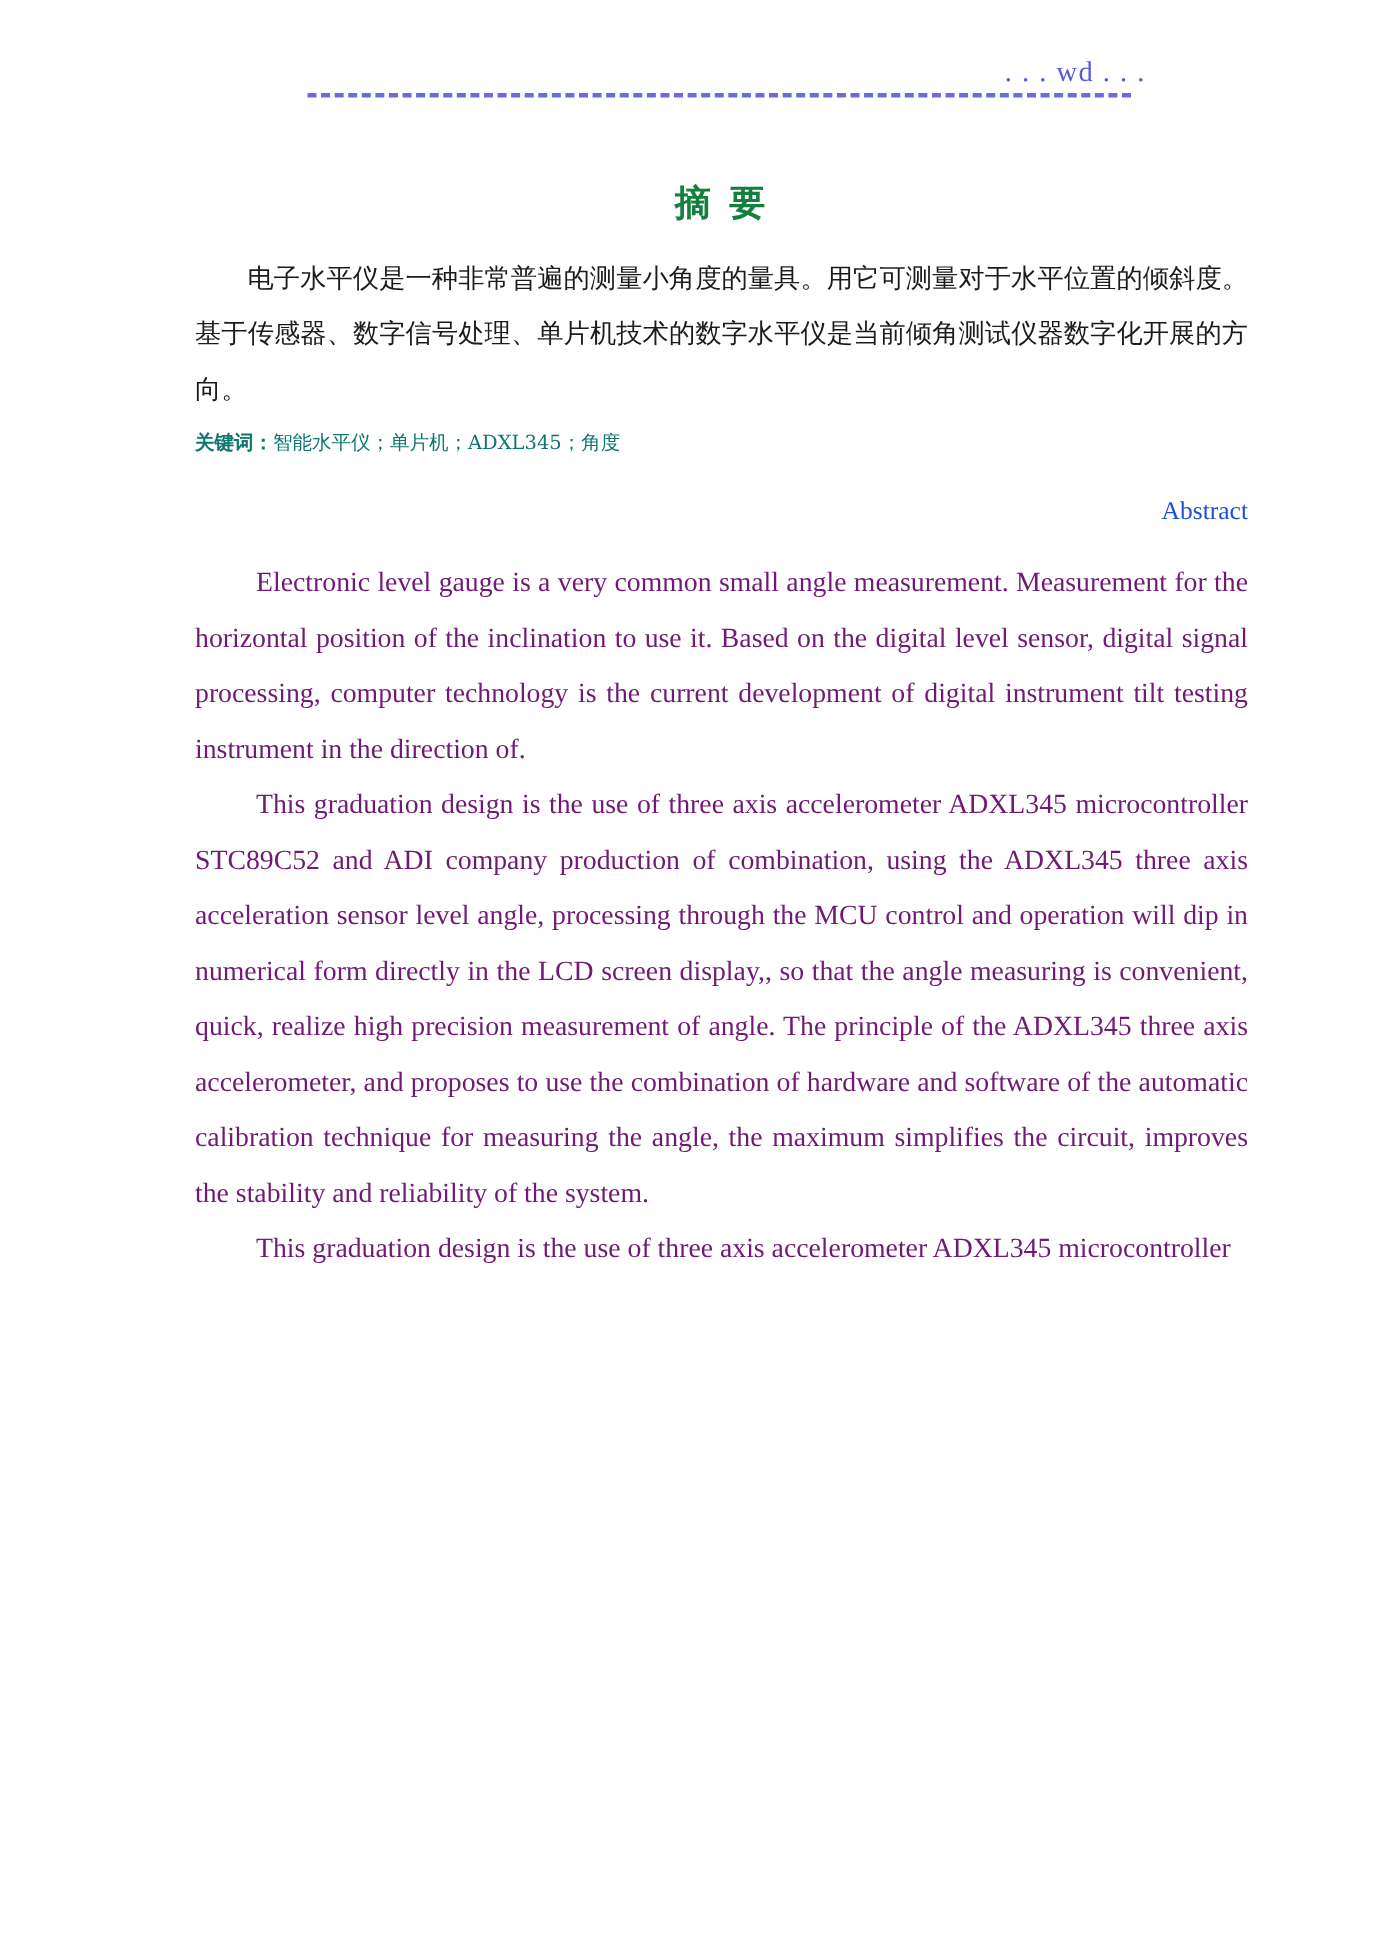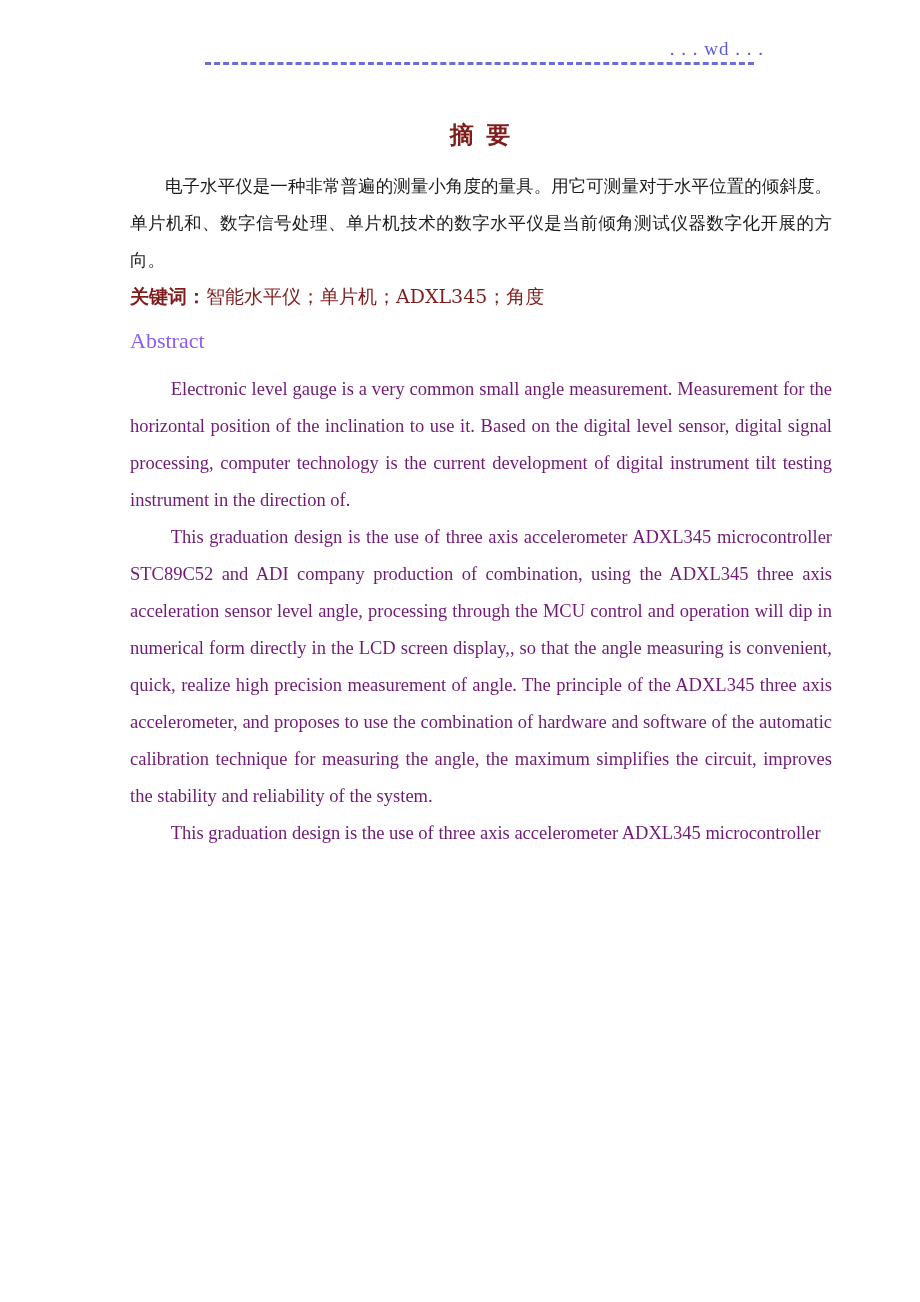--- a/index.html
+++ b/index.html
@@ -62,32 +62,32 @@
 
   h1.cn-title {
     margin: 0 0 16px 0;
     padding: 0;
     font-family: "DejaVu Sans", "Liberation Sans", sans-serif;
     font-weight: bold;
     font-size: 24px;
     line-height: 34px;
     letter-spacing: 2px;
     text-align: center;
-    color: #7f1d1d;
+    color: #15803d;
   }
 
   h2.en-title {
     margin: 10px 0 12px 0;
     padding: 0;
     font-family: "Liberation Serif", "DejaVu Serif", serif;
     font-weight: normal;
-    font-size: 22px;
+    font-size: 17px;
     line-height: 36px;
-    text-align: left;
-    color: #8b5cf6;
+    text-align: right;
+    color: #1d4ed8;
   }
 
   p.cn {
     margin: 0;
     padding: 0;
     font-family: "DejaVu Serif", "Liberation Serif", serif;
     font-size: 17.5px;
     line-height: 37px;
     text-align: justify;
     text-justify: inter-ideograph;
@@ -104,25 +104,25 @@
     line-height: 37px;
     text-align: justify;
     text-indent: 2.2em;
     color: #701a75;
   }
 
   p.keywords {
     margin: 0;
     padding: 0;
     font-family: "DejaVu Serif", "Liberation Serif", serif;
-    font-size: 19px;
+    font-size: 13px;
     line-height: 34px;
     text-align: left;
     text-indent: 0;
-    color: #7f1d1d;
+    color: #0f766e;
   }
   p.keywords .kw-label {
     font-family: "DejaVu Sans", "Liberation Sans", sans-serif;
     font-weight: bold;
   }
   p.keywords .kw-value {
     font-family: "DejaVu Serif", "Liberation Serif", serif;
   }
 </style>
 </head>
@@ -132,21 +132,21 @@
 
   <div class="header">
     <div class="header-rule"></div>
     <div class="header-mark">. . . wd . . .</div>
   </div>
 
   <div class="content">
 
     <h1 class="cn-title">摘 要</h1>
 
-    <p class="cn">电子水平仪是一种非常普遍的测量小角度的量具。用它可测量对于水平位置的倾斜度。单片机和、数字信号处理、单片机技术的数字水平仪是当前倾角测试仪器数字化开展的方向。</p>
+    <p class="cn">电子水平仪是一种非常普遍的测量小角度的量具。用它可测量对于水平位置的倾斜度。基于传感器、数字信号处理、单片机技术的数字水平仪是当前倾角测试仪器数字化开展的方向。</p>
 
 
 
     <p class="keywords">
       <span class="kw-label">关键词：</span><span class="kw-value">智能水平仪；单片机；ADXL345；角度</span>
     </p>
 
     <h2 class="en-title">Abstract</h2>
 
     <p class="en">Electronic level gauge is a very common small angle measurement. Measurement for the horizontal position of the inclination to use it. Based on the digital level sensor, digital signal processing, computer technology is the current development of digital instrument tilt testing instrument in the direction of.</p>

